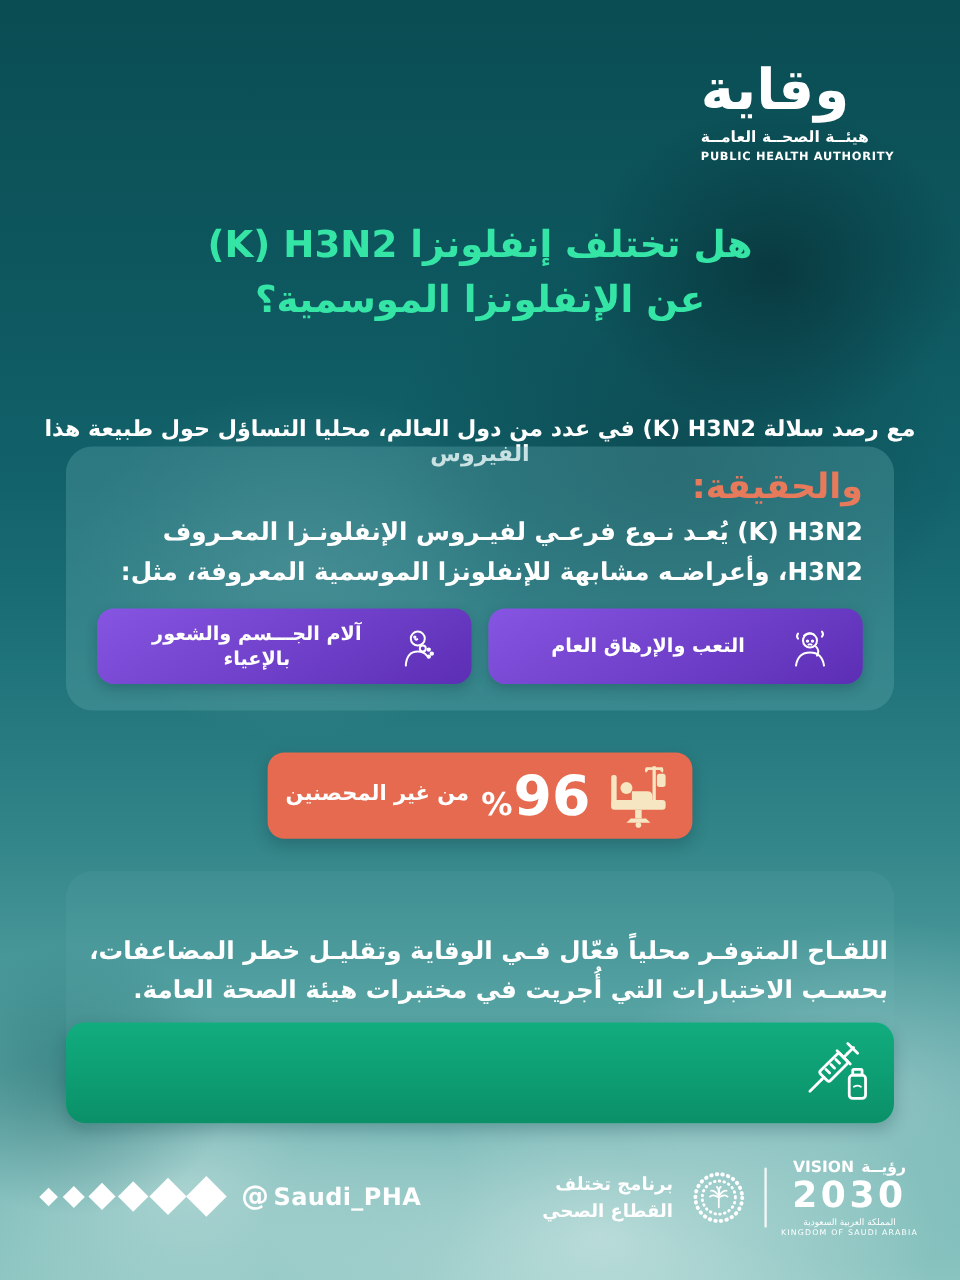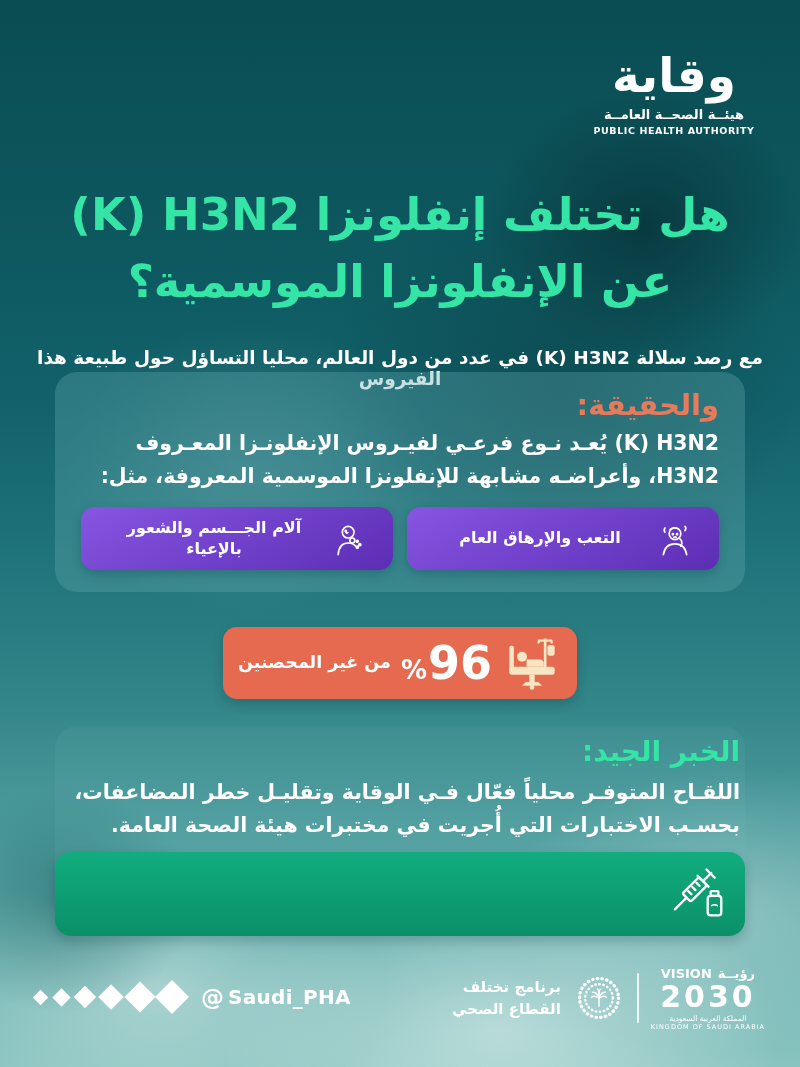--- a/index.html
+++ b/index.html
@@ -11,26 +11,26 @@
       radial-gradient(230px 190px at 645px 225px, rgba(5,40,45,0.60), rgba(5,40,45,0) 70%),
       radial-gradient(330px 280px at 560px 390px, rgba(8,52,58,0.45), rgba(8,52,58,0) 72%),
       radial-gradient(270px 210px at 250px 470px, rgba(208,228,226,0.16), rgba(208,228,226,0) 70%),
       radial-gradient(180px 150px at 60px 900px, rgba(16,90,92,0.45), rgba(16,90,92,0) 75%),
       radial-gradient(300px 180px at 160px 990px, rgba(235,245,243,0.42), rgba(235,245,243,0) 75%),
       radial-gradient(360px 210px at 500px 1030px, rgba(240,248,246,0.50), rgba(240,248,246,0) 78%),
       radial-gradient(300px 190px at 730px 910px, rgba(225,240,238,0.32), rgba(225,240,238,0) 75%),
       linear-gradient(180deg,#0a4d53 0%,#0d565d 20%,#12626b 38%,#1f737a 52%,#338689 66%,#4f9d9e 78%,#6fb4b2 90%,#8ac4c0 100%);
   }
   
-  .logo{position:absolute;top:50px;right:36px;width:180px;text-align:center;color:#fff;}
+  .logo{position:absolute;top:50px;right:36px;width:180px;text-align:left;color:#fff;}
   .logo-wordmark{font-size:47px;font-weight:bold;line-height:1.1;}
   .logo-org-ar{font-size:13px;font-weight:bold;margin-top:5px;}
   .logo-org-en{font-size:9.5px;font-weight:bold;letter-spacing:0.6px;margin-top:3px;direction:ltr;}
   
-  .title{position:absolute;top:182px;left:0;right:0;text-align:center;color:#35e5a6;font-weight:bold;font-size:45px;line-height:1.48;}
+  .title{position:absolute;top:182px;left:0;right:0;text-align:center;color:#35e5a6;font-weight:bold;font-size:31px;line-height:1.48;}
   .latin{direction:ltr;unicode-bidi:isolate;display:inline-block;}
   .subtitle{position:absolute;top:347px;left:16px;right:16px;text-align:center;color:#fff;font-weight:bold;font-size:18.5px;}
   
   .fact-box{position:absolute;top:372px;left:55px;width:690px;height:220px;background:rgba(98,170,174,0.35);border-radius:22px;padding:16px 26px;}
   .fact-heading{color:#e87a5c;font-size:29px;font-weight:bold;text-align:right;}
   .fact-body{color:#fff;font-size:20.5px;font-weight:bold;text-align:right;line-height:1.6;margin-top:5px;}
   .symptoms{display:flex;gap:14px;margin-top:14px;}
   .symptom-card{background:linear-gradient(150deg,#8655e2,#5c2eb4);border-radius:14px;min-height:63px;flex:1;display:flex;align-items:center;gap:6px;padding:6px 24px;box-shadow:0 4px 10px rgba(10,40,50,0.25);}
   .symptom-card.first{flex:1.1;}
   .symptom-icon{width:40px;height:44px;flex-shrink:0;}
@@ -147,21 +147,20 @@
     <div class="stat-value">
       <span class="stat-percent">%</span>
         <span class="stat-number">96</span>
     </div>
     <div class="stat-lines">
       <div>من غير المحصنين</div>
     </div>
   </div>
 
   <div class="gn-panel"></div>
-  <div class="gn-heading">الخبر الجيد:</div>
   <div class="gn-body">اللقـاح المتوفـر محلياً فعّال فـي الوقاية وتقليـل خطر المضاعفات، بحسـب الاختبارات التي أُجريت في مختبرات هيئة الصحة العامة.</div>
 
   <div class="callout" style="background:linear-gradient(180deg,#11ad7f,#0b9068);">
     <svg class="callout-icon" viewBox="0 0 68 68" fill="none" stroke="#ffffff" stroke-width="2.4" stroke-linecap="round">
       <g transform="rotate(45 30 30)">
         <line x1="30" y1="5" x2="30" y2="12"></line>
         <line x1="24" y1="6" x2="36" y2="6"></line>
         <line x1="30" y1="12" x2="30" y2="17"></line>
         <line x1="22" y1="17" x2="38" y2="17"></line>
         <rect x="24" y="17" width="12" height="24" rx="2"></rect>

